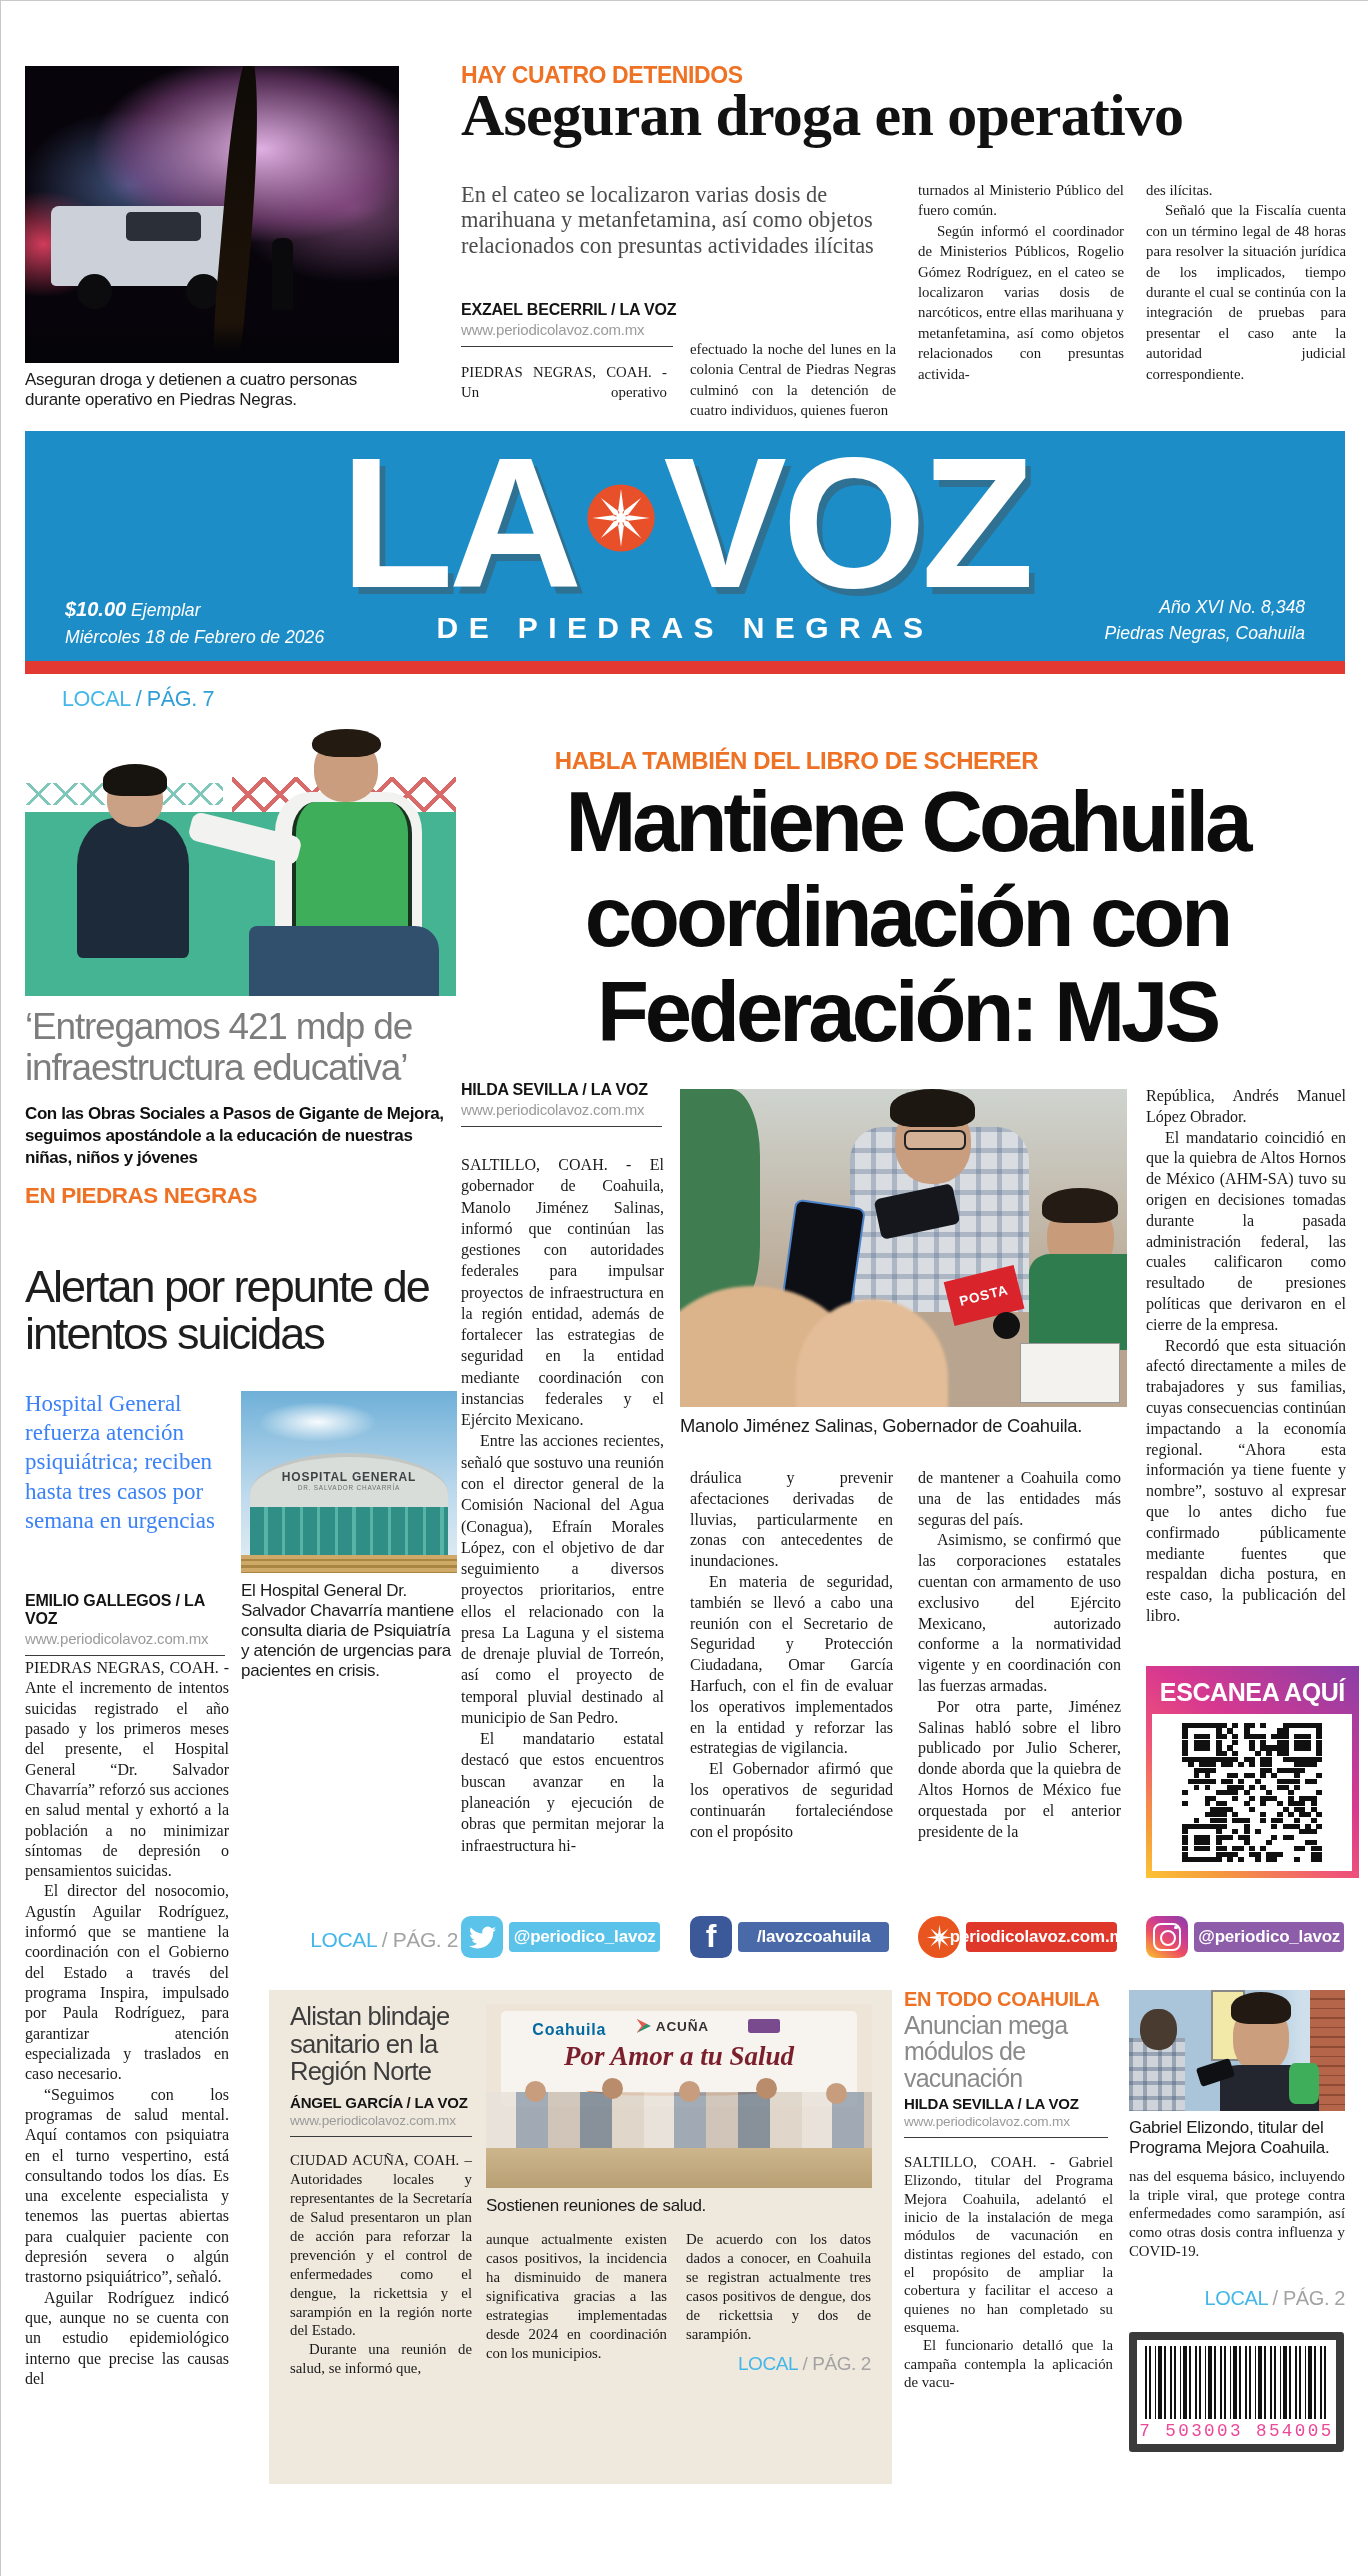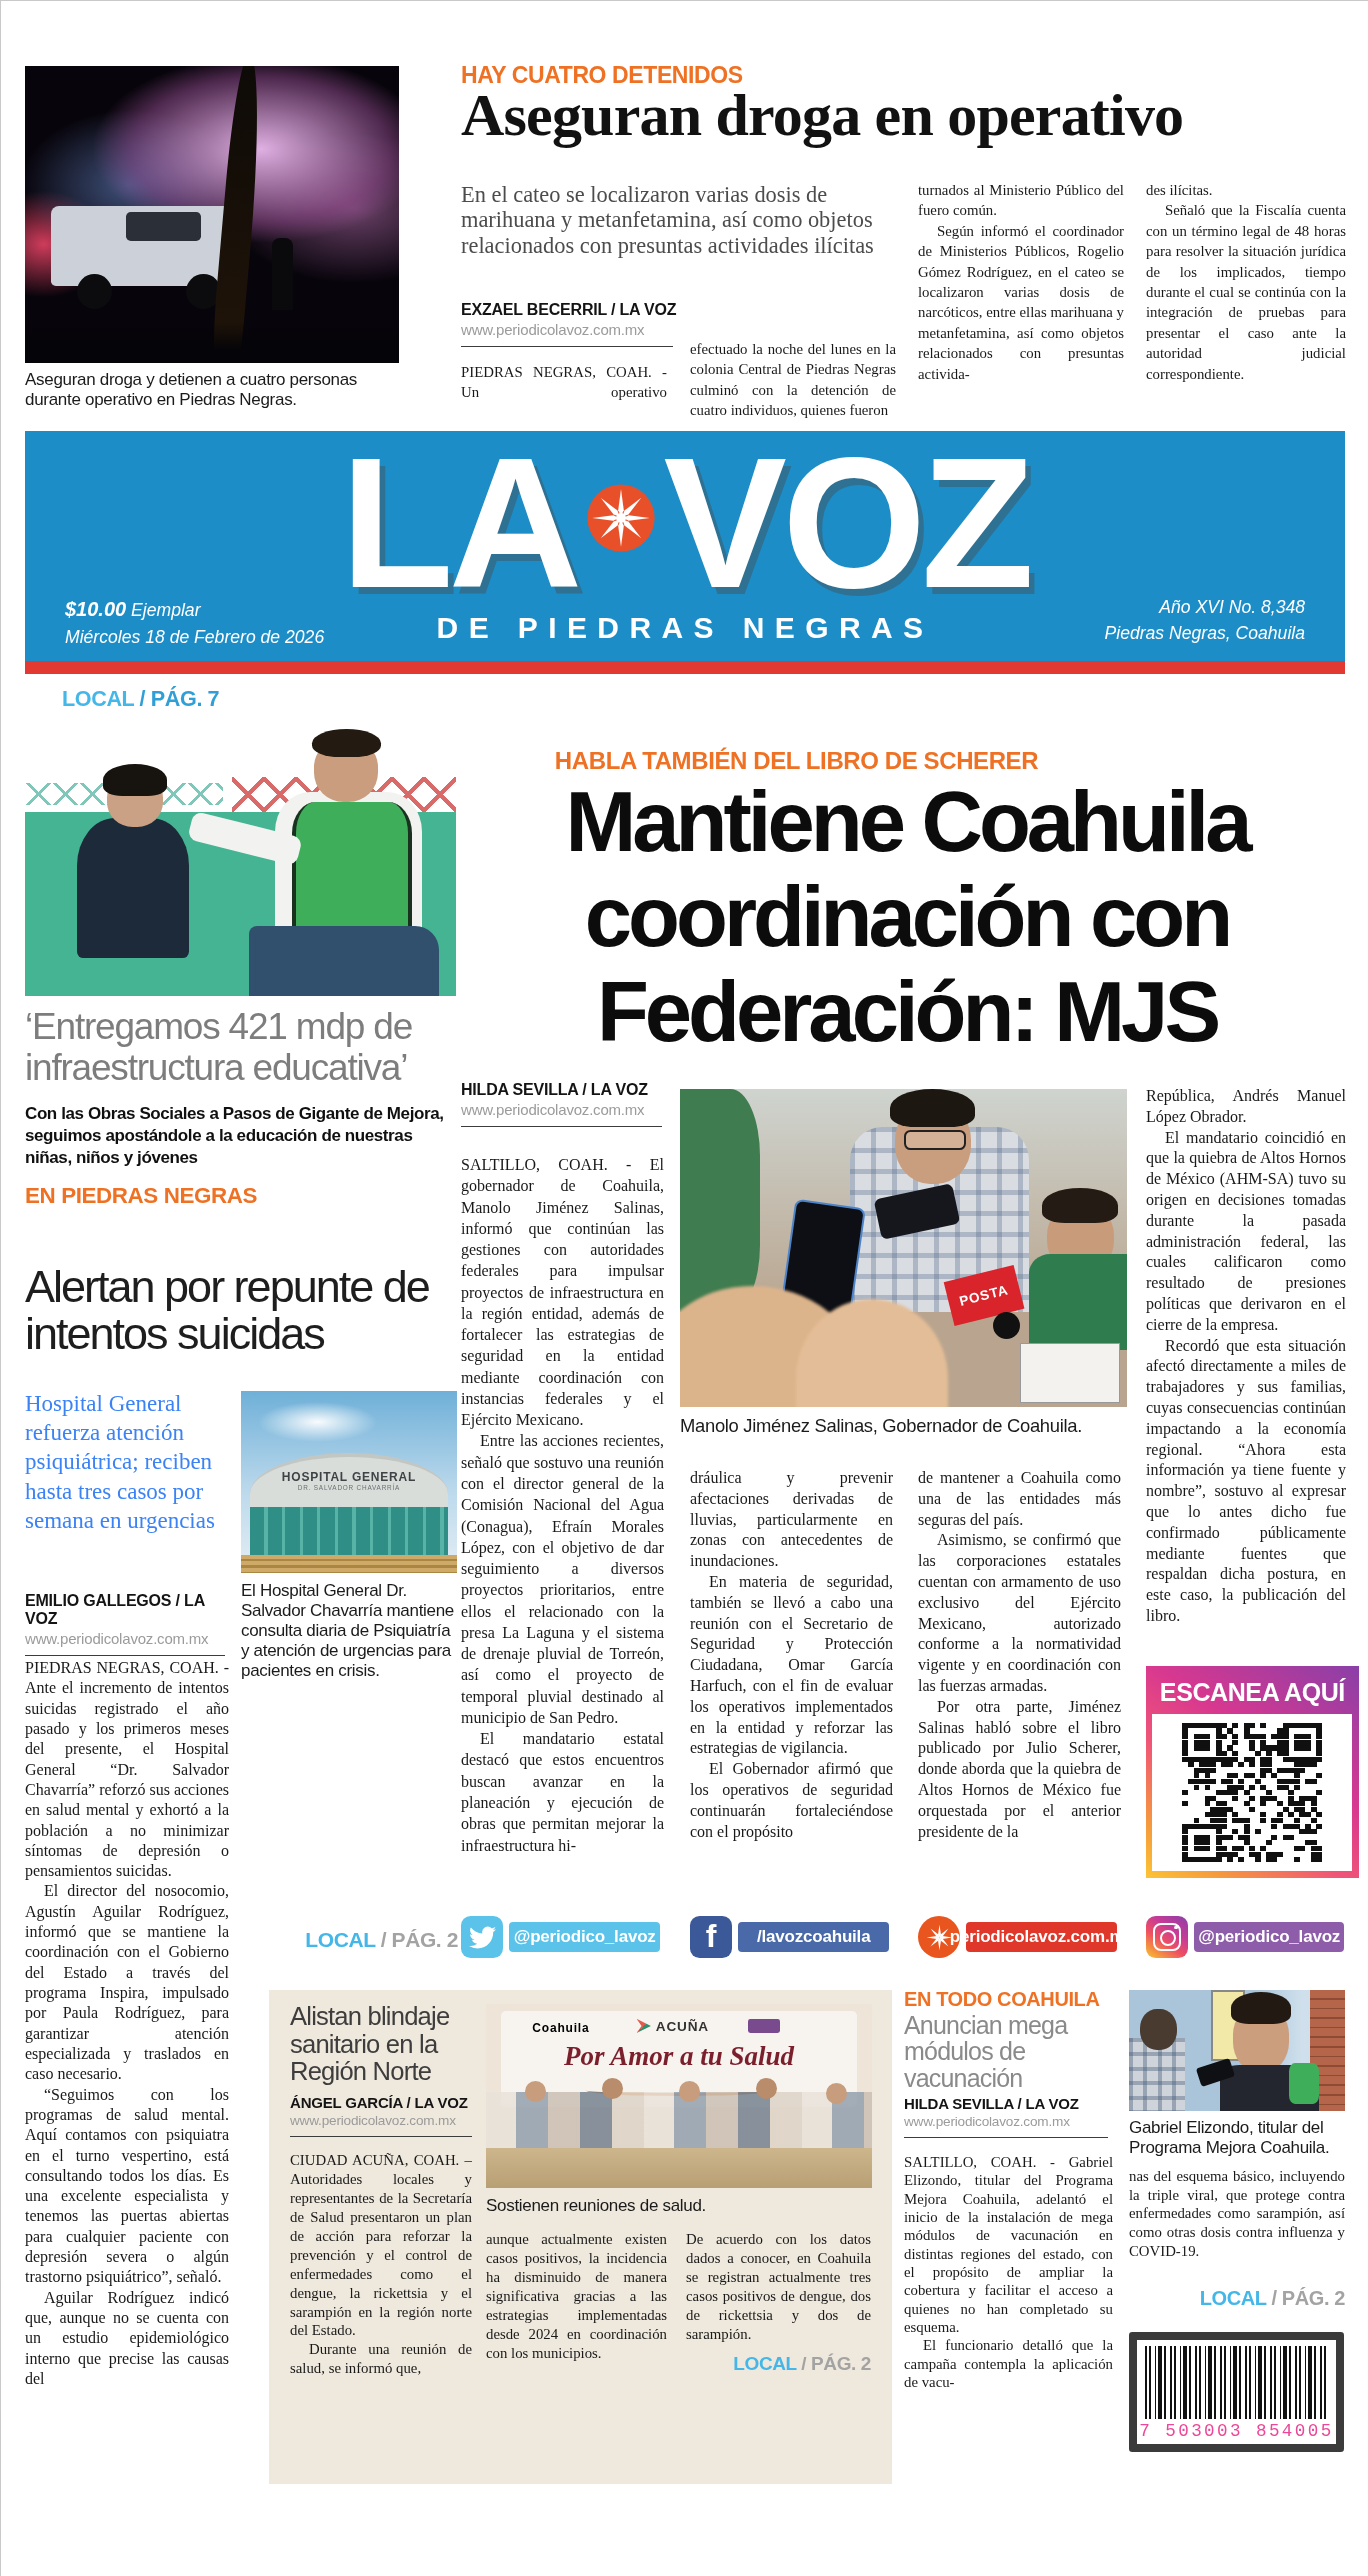--- a/index.html
+++ b/index.html
@@ -8,21 +8,21 @@
   .abs{position:absolute;}
   
   .kicker{font-weight:bold;color:#ee7124;letter-spacing:-0.4px;}
   .byl{font-weight:bold;font-size:16px;letter-spacing:-0.2px;color:#141414;}
   .url{font-size:15px;color:#9b9b9b;margin-top:2.4px;letter-spacing:-0.2px;}
   .rule{border-top:1.6px solid #3c3c3c;margin-top:8px;}
   .serif{font-family:"Liberation Serif",serif;text-align:justify;color:#191919;}
   .serif p{margin:0;}
   .serif p + p{text-indent:19px;}
   .cap{font-size:17px;line-height:1.17;letter-spacing:-0.3px;color:#1b1b1b;}
-  .tag{font-weight:bold;font-size:21px;text-align:right;letter-spacing:-0.4px;}
+  .tag{font-weight:normal;font-size:21px;text-align:right;letter-spacing:-0.4px;}
   .tag .sec{color:#44b7e8;}
   .tag .pg{color:#a3a3a3;}
   .deckserif{font-family:"Liberation Serif",serif;color:#4c4c4c;}
   
   .mast{background:#1d8dc7;}
   .mast-title{display:flex;align-items:center;justify-content:center;color:#fff;font-weight:bold;
               font-size:185px;letter-spacing:-4.8px;text-shadow:5.6px 7.2px 0 rgba(75,75,75,.42);line-height:1;}
   .mast-sub{color:#fff;font-weight:bold;font-size:30px;letter-spacing:10.4px;text-align:center;}
   .mast-side{color:#fff;font-style:italic;font-size:17.6px;line-height:1.5;}
   
@@ -604,21 +604,21 @@
     <div class="url" style="font-size:13.6px;">www.periodicolavoz.com.mx</div>
     <div class="rule" style="width:182px;"></div>
   </div>
   <div class="abs serif" style="left:289px;top:2150px;width:182px;font-size:14.8px;line-height:1.28;">
     <p>CIUDAD ACUÑA, COAH. – Autoridades locales y representantes de la Secretaría de Salud presentaron un plan de acción para reforzar la prevención y el control de enfermedades como el dengue, la rickettsia y el sarampión en la región norte del Estado.</p>
     <p>Durante una reunión de salud, se informó que,</p>
   </div>
 
   <div class="abs photo" style="left:485px;top:2003px;width:386px;height:184px;background:#efe4d8;">
     <div class="abs" style="left:4%;top:4%;width:92%;height:52%;background:#f7f3ee;border-radius:4.8px;"></div>
-    <div class="abs" style="left:12%;top:9%;font-weight:bold;font-size:12px;color:#000000;letter-spacing:0.8px;">Coahuila</div>
+    <div class="abs" style="left:12%;top:9%;font-weight:bold;font-size:16px;color:#0369a1;letter-spacing:0.8px;">Coahuila</div>
     <div class="abs" style="left:44%;top:8%;font-weight:bold;font-size:13.6px;color:#333;letter-spacing:0.8px;">ACUÑA</div>
     <div class="abs" style="left:39%;top:8%;width:14.4px;height:14.4px;background:linear-gradient(135deg,#e15b4f 50%,#2f8f6e 50%);clip-path:polygon(0 0,100% 50%,0 100%,35% 50%);"></div>
     <div class="abs" style="left:68%;top:8%;width:32px;height:14.4px;background:#7a4a8f;border-radius:2.4px;"></div>
     <div class="abs" style="left:6%;top:20%;width:88%;text-align:center;font-family:'Liberation Serif',serif;font-style:italic;font-weight:bold;font-size:27px;color:#7a1f2b;">Por Amor a tu Salud</div>
     <div class="abs" style="left:26%;top:44%;width:48%;height:8px;border-bottom:3.2px solid #e2762d;border-radius:50%;"></div>
     <div class="abs" style="left:0;top:48%;width:100%;height:34%;background:
        repeating-linear-gradient(90deg,#e8e2da 0 30px,#93a0ae 30px 62px,#cabfb2 62px 94px,#75828f 94px 126px,#ddd3c6 126px 158px);opacity:.85;"></div>
     <div class="abs" style="left:10%;top:42%;width:21px;height:21px;background:#c79d7e;border-radius:50%;"></div>
     <div class="abs" style="left:30%;top:40%;width:21px;height:21px;background:#b98c6b;border-radius:50%;"></div>
     <div class="abs" style="left:50%;top:42%;width:21px;height:21px;background:#c79d7e;border-radius:50%;"></div>

